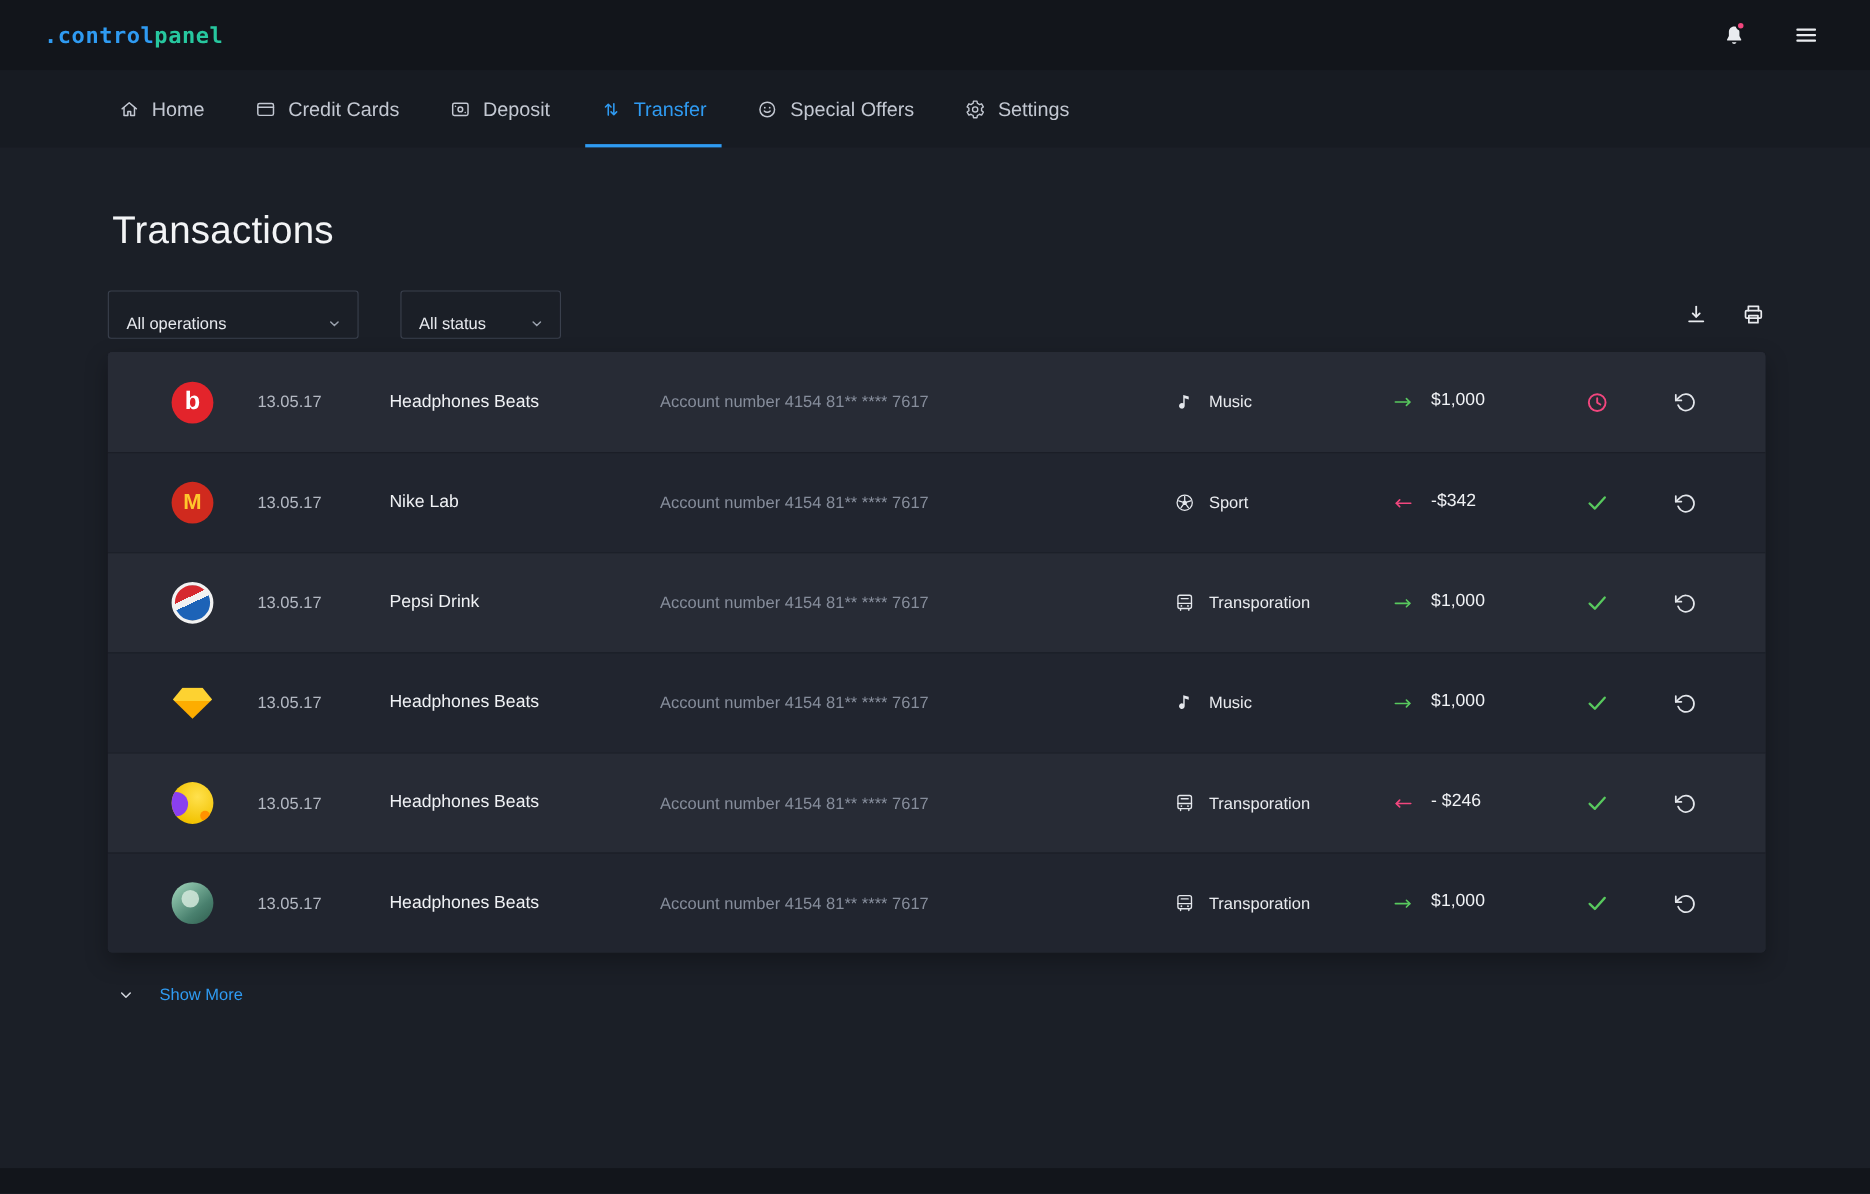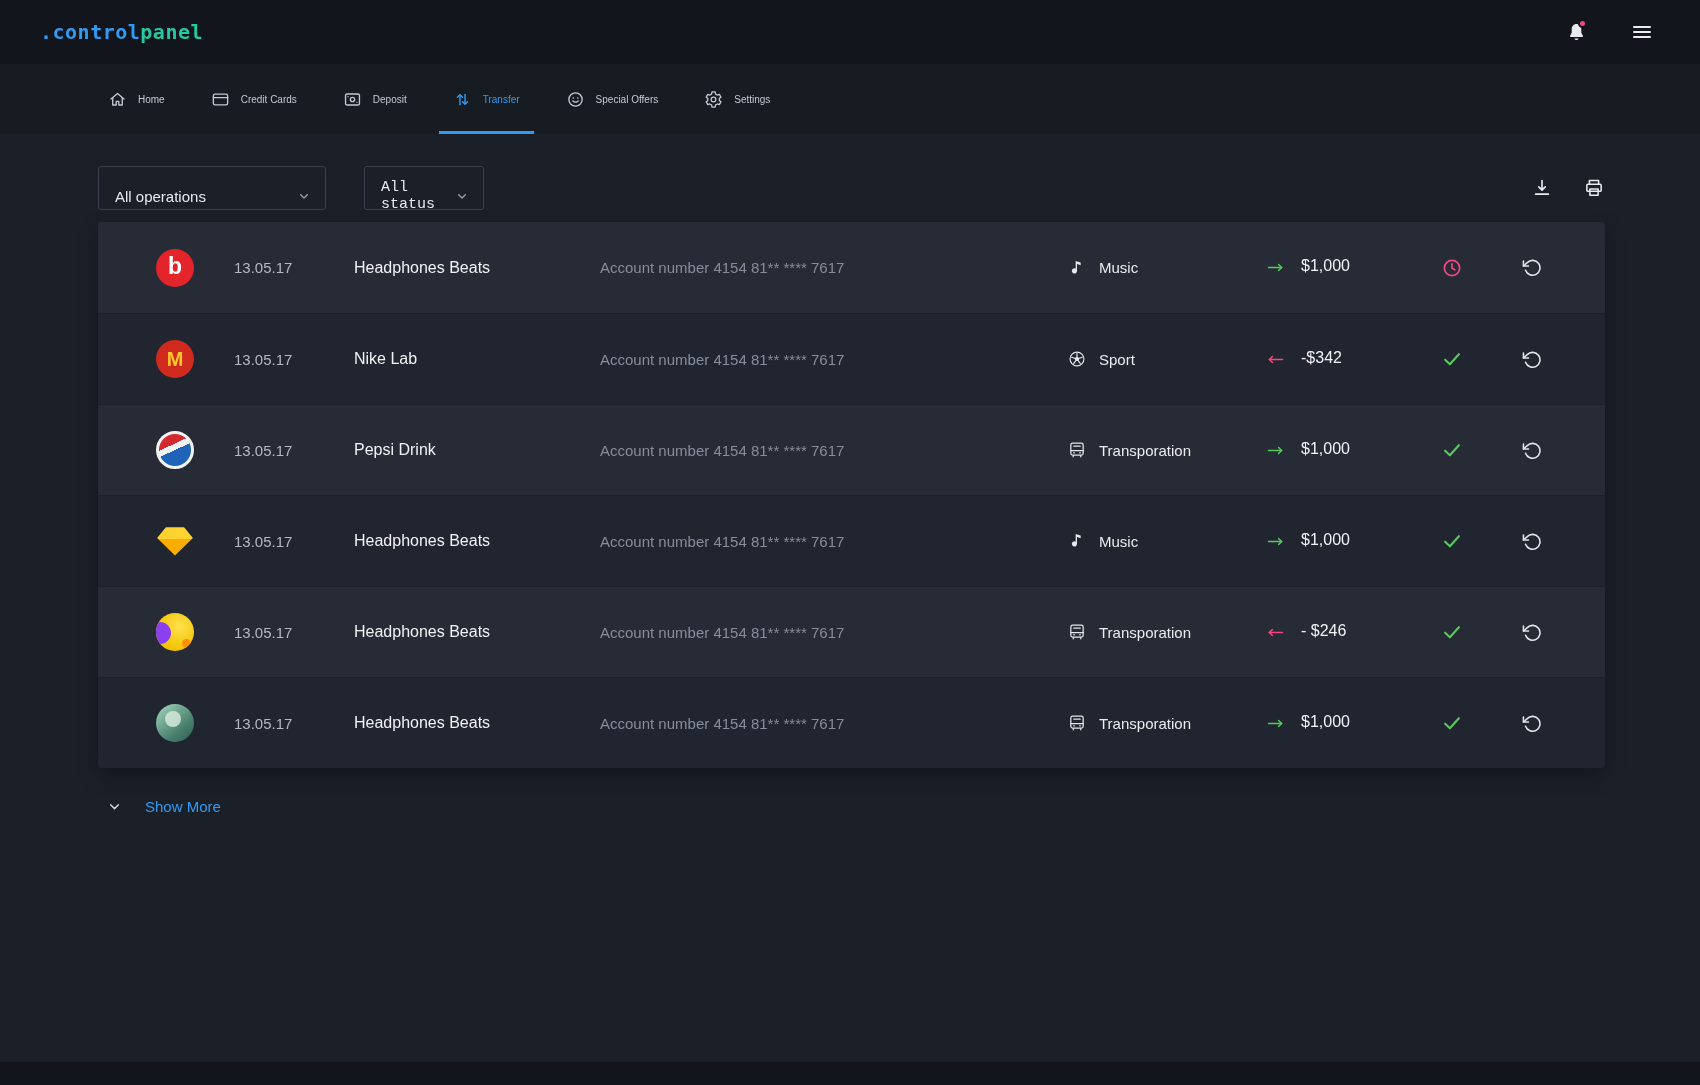--- a/index.html
+++ b/index.html
@@ -19,35 +19,35 @@
   .logo .p1 { color:#2f9bf2; }
   .logo .p2 { color:#27c79f; }
   .topbar-right { margin-left:auto; display:flex; align-items:center; gap:42px; }
   .icon-btn { background:none; border:none; cursor:pointer; color:#e9ebef; position:relative; padding:0; display:flex; }
   .bell-wrap svg { width:23px; height:23px; }
   .bell-dot { position:absolute; top:-2px; right:1px; width:9px; height:9px; border-radius:50%; background:#f2467e; border:2px solid #12151b; }
   .menu-wrap svg { width:24px; height:24px; }
 
   
   .navbar { height:70px; background:#171b22; display:flex; align-items:stretch; padding-left:94px; gap:18px; }
-  .nav-item { display:flex; align-items:center; gap:11px; padding:0 14px; color:#c3c8d2; font-size:10px; position:relative; cursor:pointer; white-space:nowrap; }
+  .nav-item { display:flex; align-items:center; gap:11px; padding:0 14px; color:#c3c8d2; font-size:18px; position:relative; cursor:pointer; white-space:nowrap; }
   .nav-ic svg { width:19px; height:19px; }
   .nav-item.active { color:#2f9bf2; }
   .nav-item.active::after { content:""; position:absolute; left:0; right:0; bottom:0; height:3px; background:#2f9bf2; }
 
   
   .content { padding:0 95px 0 98px; }
   .page-title { margin:54px 0 0 4px; font-size:35px; font-weight:400; line-height:44px; color:#f3f4f6; letter-spacing:.2px; }
 
   .filters { display:flex; align-items:center; margin-top:32px; gap:38px; }
   .select { height:44px; border:1px solid #3a404d; border-radius:3px; display:flex; align-items:center; gap:12px; padding:16px 13px 0 16px; font-size:15px; color:#e7e9ee; cursor:pointer; background:transparent; }
   .select .chev { margin-left:auto; color:#9aa1ad; }
   .select .chev svg { width:16px; height:16px; }
   .sel-operations { width:228px; }
-  .sel-status { width:120px;font-family:Liberation Mono, monospace; }
+  .sel-status { width:146px; }
   .sel-date { width:252px; }
   .cal-ic { color:#e4e7ec; }
   .cal-ic svg { width:20px; height:20px; }
   .filters-actions { margin-left:auto; display:flex; align-items:center; gap:30px; }
   .tool-btn svg { width:22px; height:22px; }
 
   
   .tgrid { display:grid; grid-template-columns:78px 120px 246px 1fr 198px 164px 86px 66px; align-items:center; padding:0 24px 0 58px; }
   .table-head { margin-top:84px; height:32px; font-size:11.5px; font-weight:bold; letter-spacing:1.2px; color:#767d8c; }
   .th { white-space:nowrap; }
@@ -177,20 +177,21 @@
         <svg viewBox="0 0 24 24" fill="none" stroke="currentColor" stroke-width="1.6">
           <path d="M19.3 13.4a7.4 7.4 0 0 0 0-2.8l2.1-1.6-2-3.5-2.4 1a7.4 7.4 0 0 0-2.4-1.4l-.5-2.6h-4l-.5 2.6a7.4 7.4 0 0 0-2.4 1.4l-2.4-1-2 3.5 2.1 1.6a7.4 7.4 0 0 0 0 2.8l-2.1 1.6 2 3.5 2.4-1a7.4 7.4 0 0 0 2.4 1.4l.5 2.6h4l.5-2.6a7.4 7.4 0 0 0 2.4-1.4l2.4 1 2-3.5z"></path>
           <circle cx="12" cy="12" r="3"></circle>
         </svg>
       </span>
       <span class="nav-label">Settings</span>
     </div>
   </nav>
 
 <main class="content">
+  <h1 class="page-title">Transactions</h1>
 
   <div class="filters">
     <div class="select sel-operations">
       <span>All operations</span>
       <span class="chev">
           <svg viewBox="0 0 24 24" fill="none" stroke="currentColor" stroke-width="2">
             <path d="m7 10 5 5 5-5"></path>
           </svg>
         </span>
     </div>

